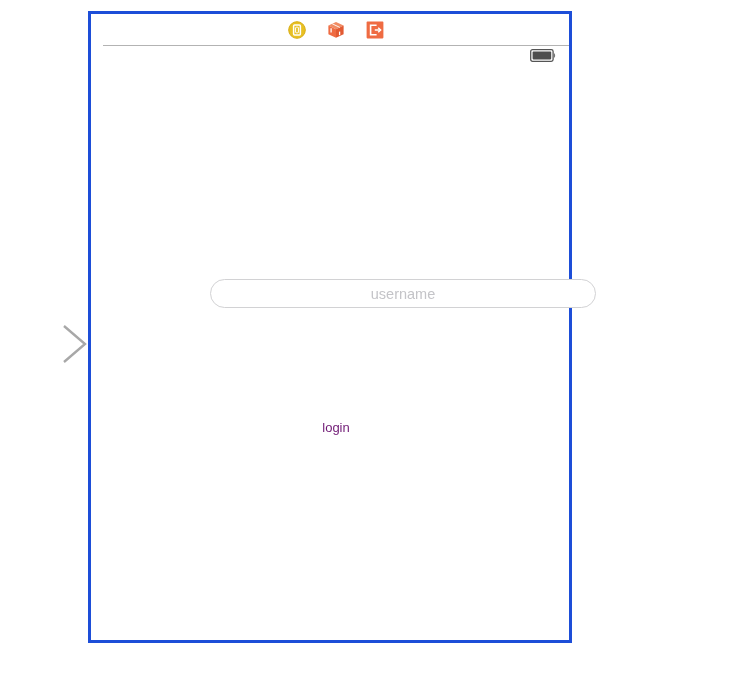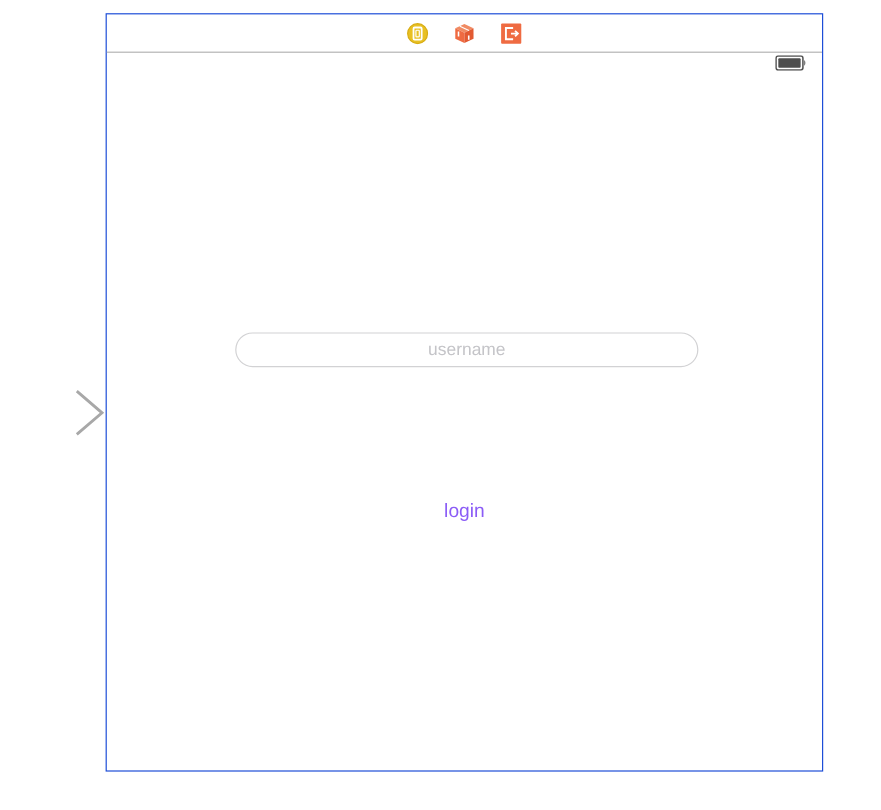--- a/index.html
+++ b/index.html
@@ -22,25 +22,26 @@
     top: 323px;
     width: 92px;
     height: 42px;
   }
 
   
   #device-frame {
     position: absolute;
     left: 88px;
     top: 11px;
-    width: 598px;
+    width: 484px;
     height: 632px;
-    border: 1px solid #1d4ed8;
+    border: 3px solid #1d4ed8;
     box-sizing: border-box;
     background: #ffffff;
+    padding-left: 12px;
   }
 
   
   #app-toolbar {
     position: relative;
     height: 32px;
     border-bottom: 1px solid #b3b3b3;
     display: flex;
     align-items: center;
     justify-content: center;
@@ -101,22 +102,22 @@
     font-size: 14.5px;
     font-family: "Liberation Sans", sans-serif;
   }
 
   #login-button {
     position: absolute;
     top: 352px;
     left: 0;
     width: 100%;
     text-align: center;
-    font-size: 16px;
-    color: #8b5cf6;
+    font-size: 13px;
+    color: #701a75;
     background: none;
     border: none;
     font-family: "Liberation Sans", sans-serif;
     cursor: pointer;
     padding: 0;
   }
 </style>
 </head>
 <body>
 

